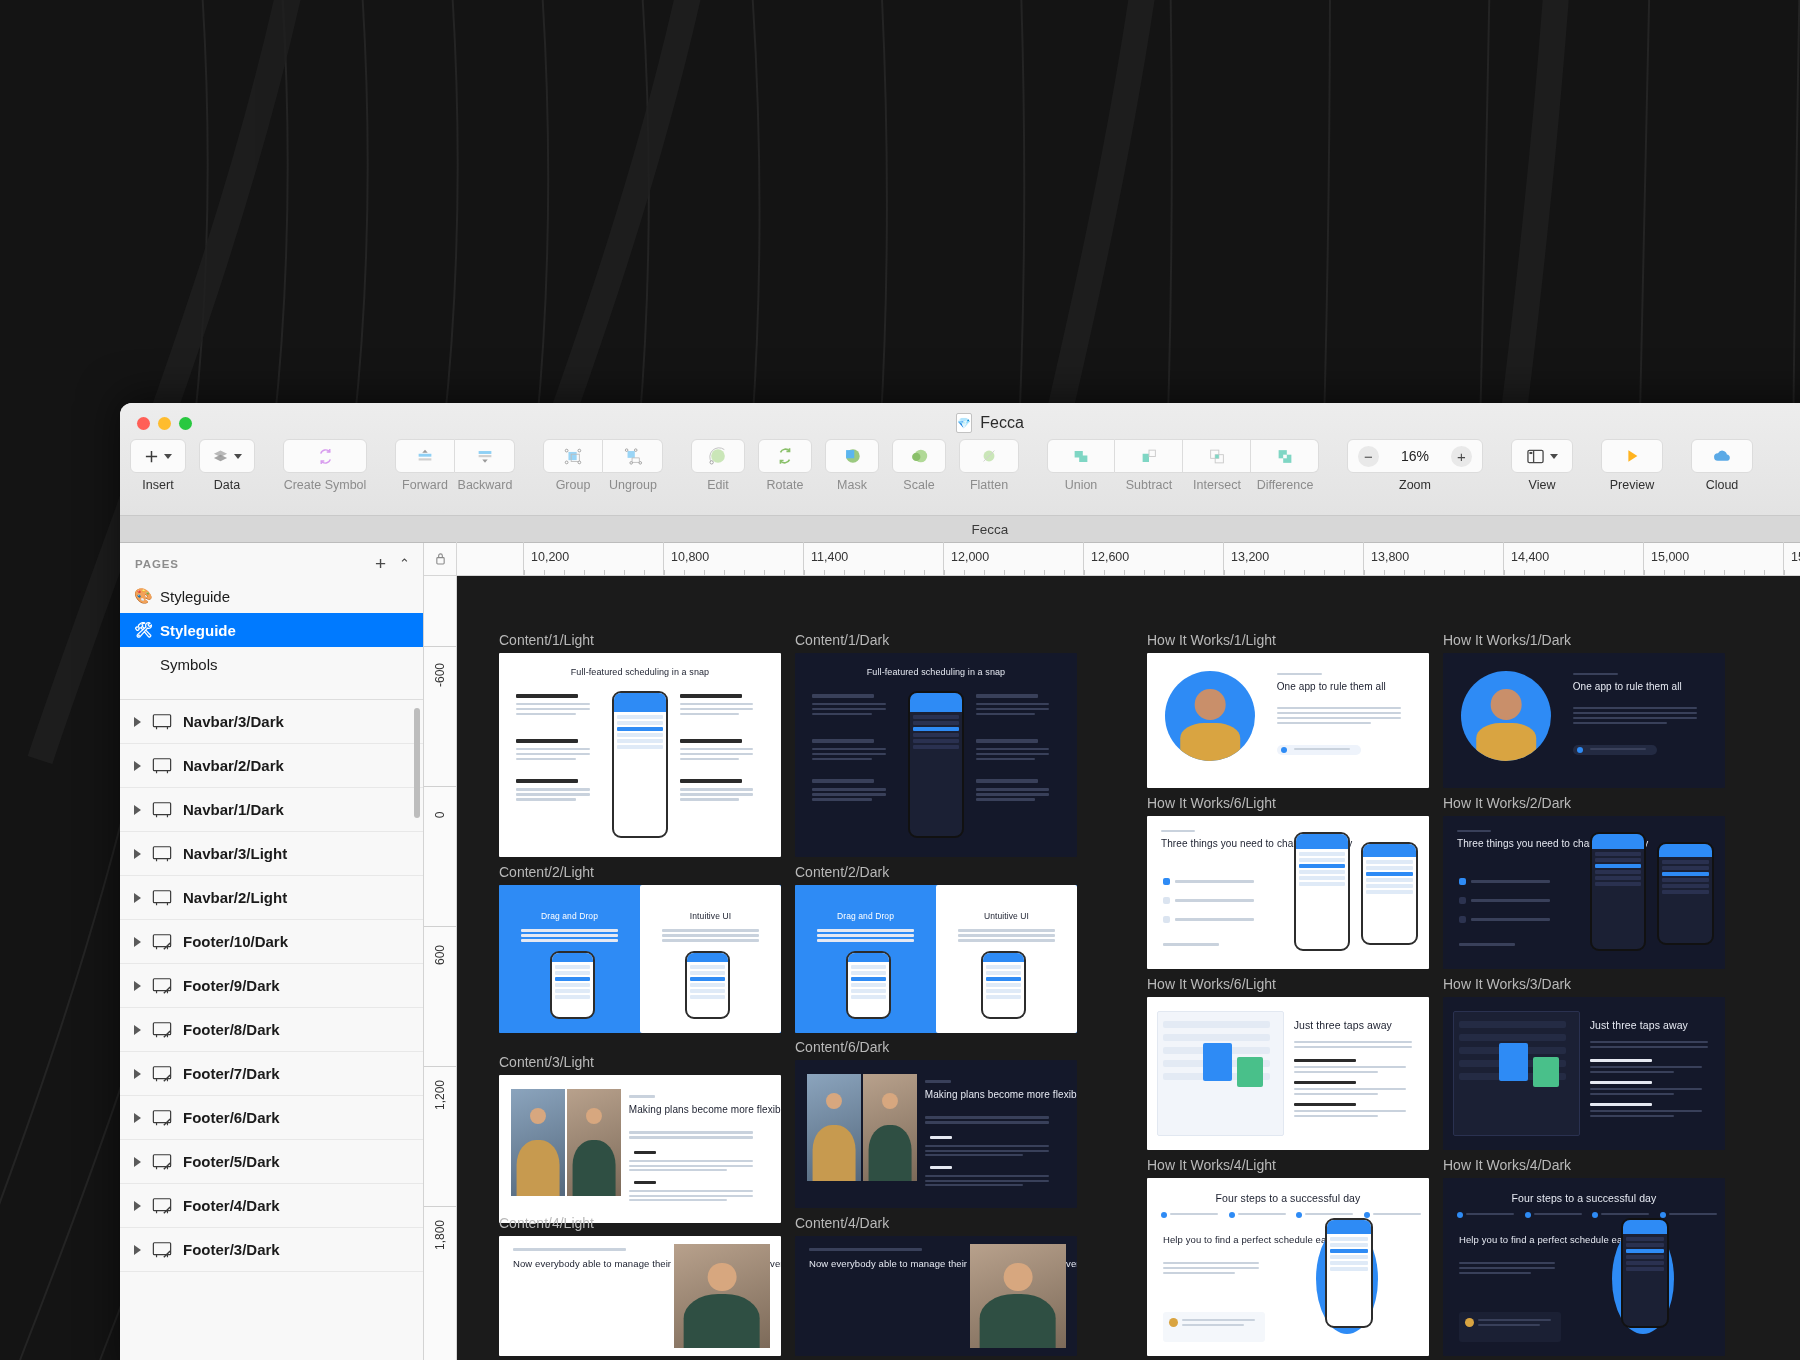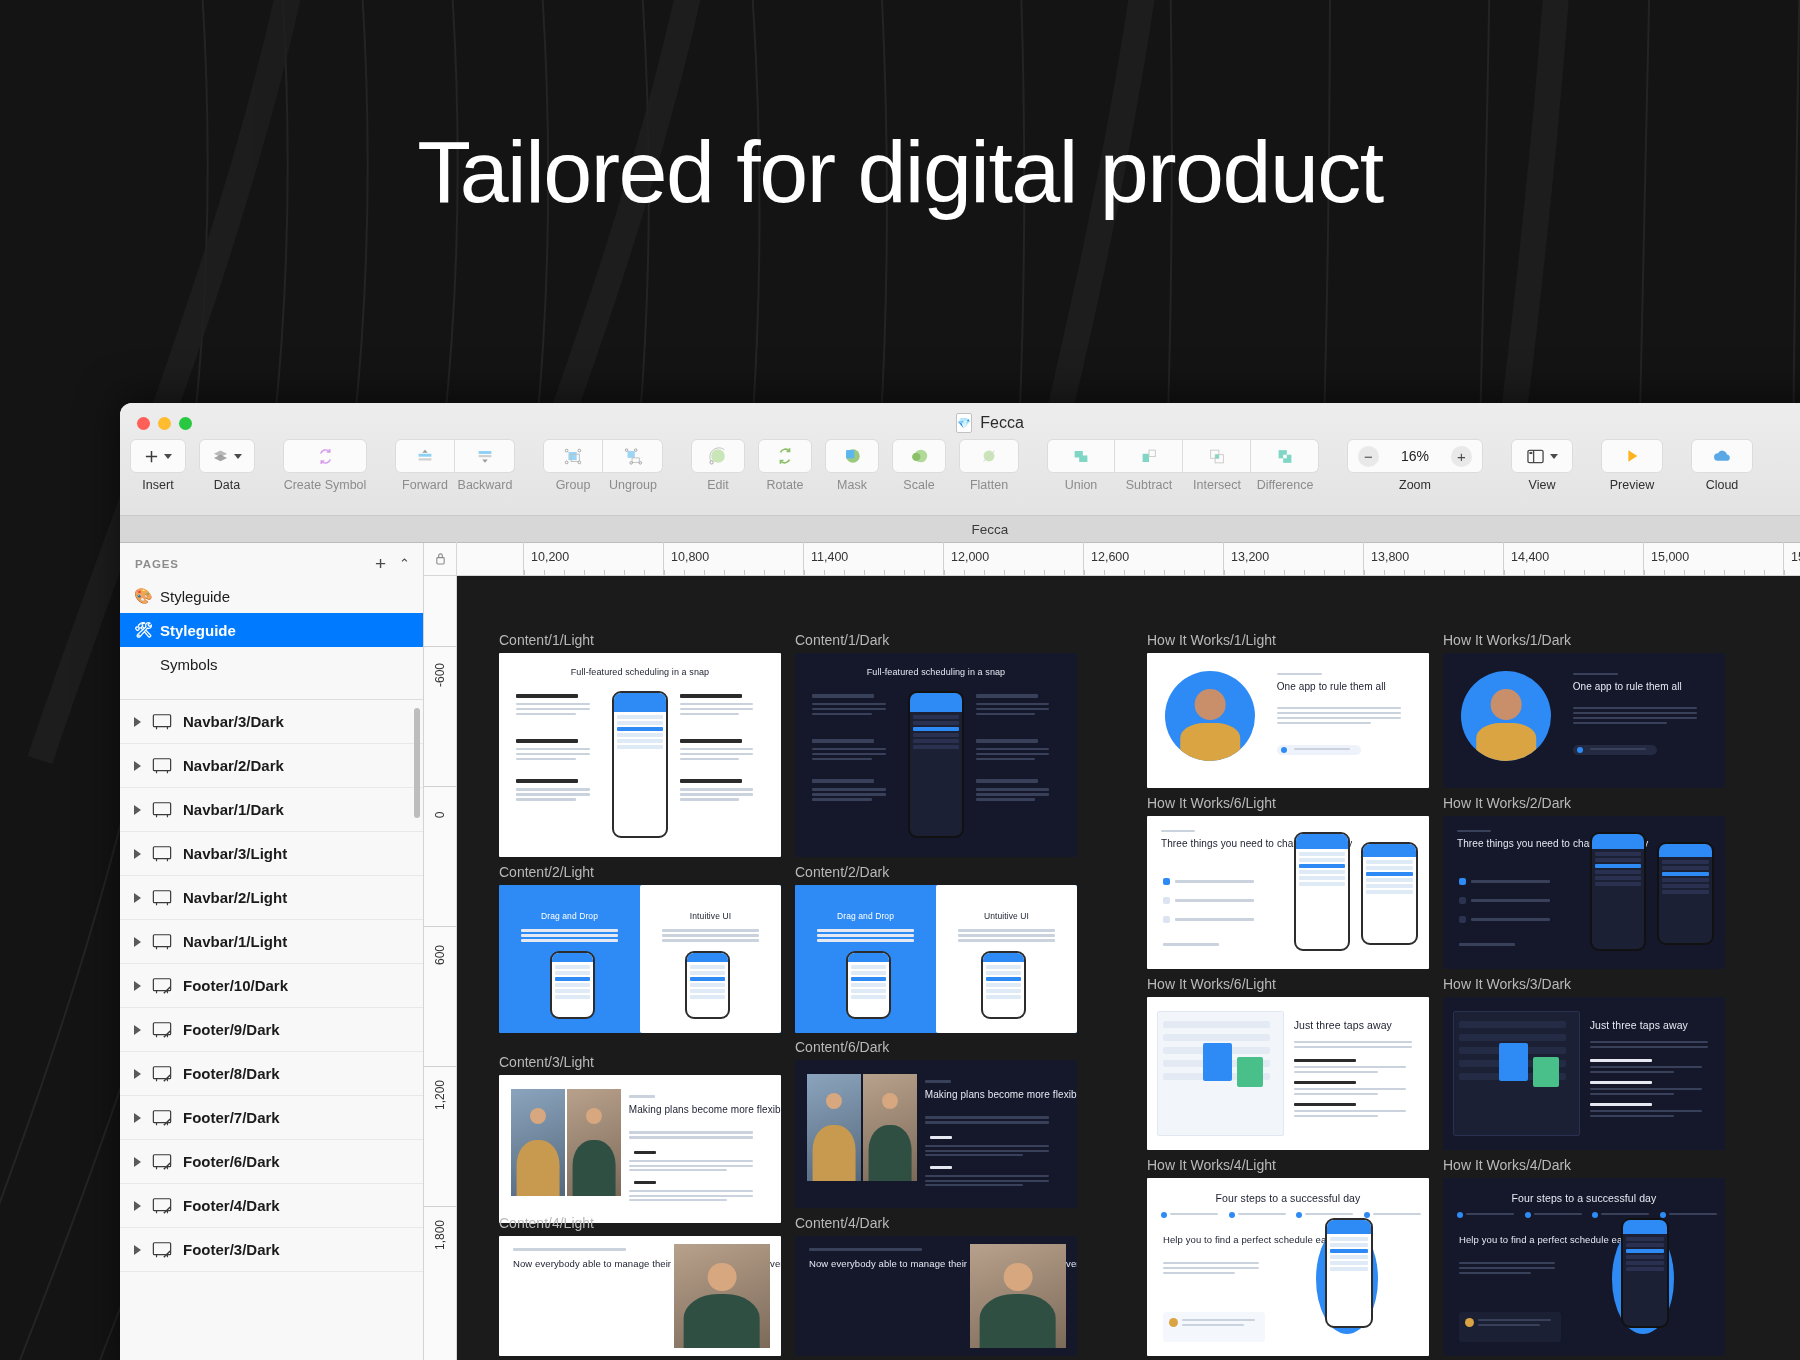--- a/index.html
+++ b/index.html
@@ -263,21 +263,20 @@
     <g fill="none" stroke="#1f1f1f" stroke-width="26" opacity=".8">
       <path d="M300 -60 C 240 240, 120 520, 40 760"></path>
       <path d="M700 -60 C 640 240, 520 520, 440 760"></path>
       <path d="M1150 -60 C 1110 240, 1030 520, 980 760"></path>
       <path d="M1560 -60 C 1540 240, 1500 520, 1470 760"></path>
     </g>
   </svg>
 </div>
 
 <div class="hero">
-  <h1 class="hero-title">Tailored for digital product</h1>
 </div>
 
 <div class="window">
 
   <div class="titlebar">
     <div class="traffic">
       <span class="dot red"></span>
       <span class="dot yellow"></span>
       <span class="dot green"></span>
     </div>
@@ -602,67 +601,68 @@
   <rect x="3.5" y="3" width="19" height="13" rx="1"></rect>
               <path d="M7 16v3M19 16v3"></path>
             </svg>
             <span>Navbar/2/Light</span>
           </div>
           <div class="layer-row">
             <span class="disc"></span>
             <svg class="art-ico" viewBox="0 0 26 22" fill="none" stroke="#3a3a3a" stroke-width="1.3">
   <rect x="3.5" y="3" width="19" height="13" rx="1"></rect>
               <path d="M7 16v3M19 16v3"></path>
-            </svg>
-            <span>Navbar/1/Light</span>
+              <path d="M15 19l7-7" stroke-width="1.6"></path>
+            </svg>
+            <span>Footer/10/Dark</span>
           </div>
           <div class="layer-row">
             <span class="disc"></span>
             <svg class="art-ico" viewBox="0 0 26 22" fill="none" stroke="#3a3a3a" stroke-width="1.3">
   <rect x="3.5" y="3" width="19" height="13" rx="1"></rect>
               <path d="M7 16v3M19 16v3"></path>
               <path d="M15 19l7-7" stroke-width="1.6"></path>
             </svg>
-            <span>Footer/10/Dark</span>
+            <span>Footer/9/Dark</span>
           </div>
           <div class="layer-row">
             <span class="disc"></span>
             <svg class="art-ico" viewBox="0 0 26 22" fill="none" stroke="#3a3a3a" stroke-width="1.3">
   <rect x="3.5" y="3" width="19" height="13" rx="1"></rect>
               <path d="M7 16v3M19 16v3"></path>
               <path d="M15 19l7-7" stroke-width="1.6"></path>
             </svg>
-            <span>Footer/9/Dark</span>
+            <span>Footer/8/Dark</span>
           </div>
           <div class="layer-row">
             <span class="disc"></span>
             <svg class="art-ico" viewBox="0 0 26 22" fill="none" stroke="#3a3a3a" stroke-width="1.3">
   <rect x="3.5" y="3" width="19" height="13" rx="1"></rect>
               <path d="M7 16v3M19 16v3"></path>
               <path d="M15 19l7-7" stroke-width="1.6"></path>
             </svg>
-            <span>Footer/8/Dark</span>
+            <span>Footer/7/Dark</span>
           </div>
           <div class="layer-row">
             <span class="disc"></span>
             <svg class="art-ico" viewBox="0 0 26 22" fill="none" stroke="#3a3a3a" stroke-width="1.3">
   <rect x="3.5" y="3" width="19" height="13" rx="1"></rect>
               <path d="M7 16v3M19 16v3"></path>
               <path d="M15 19l7-7" stroke-width="1.6"></path>
             </svg>
-            <span>Footer/7/Dark</span>
+            <span>Footer/6/Dark</span>
           </div>
           <div class="layer-row">
             <span class="disc"></span>
             <svg class="art-ico" viewBox="0 0 26 22" fill="none" stroke="#3a3a3a" stroke-width="1.3">
   <rect x="3.5" y="3" width="19" height="13" rx="1"></rect>
               <path d="M7 16v3M19 16v3"></path>
               <path d="M15 19l7-7" stroke-width="1.6"></path>
             </svg>
-            <span>Footer/6/Dark</span>
+            <span>Footer/5/Dark</span>
           </div>
           <div class="layer-row">
             <span class="disc"></span>
             <svg class="art-ico" viewBox="0 0 26 22" fill="none" stroke="#3a3a3a" stroke-width="1.3">
   <rect x="3.5" y="3" width="19" height="13" rx="1"></rect>
               <path d="M7 16v3M19 16v3"></path>
               <path d="M15 19l7-7" stroke-width="1.6"></path>
             </svg>
             <span>Footer/4/Dark</span>
           </div>

